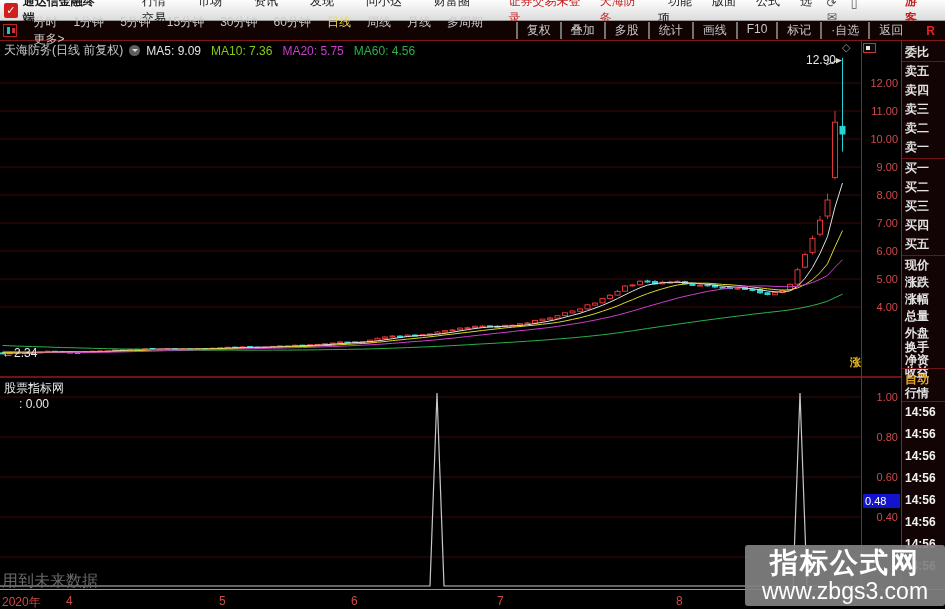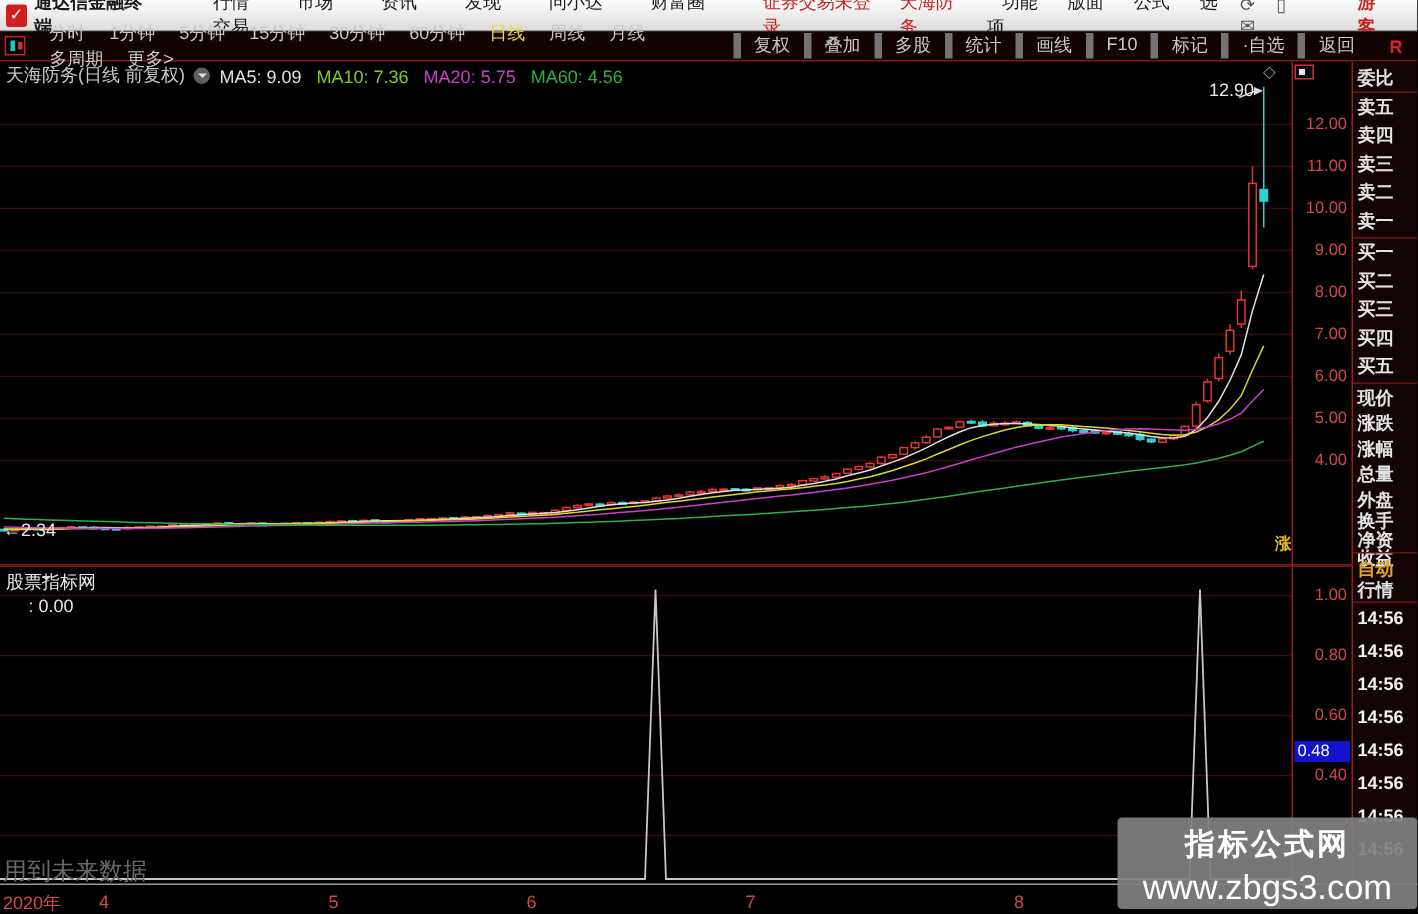--- a/index.html
+++ b/index.html
@@ -25,21 +25,21 @@
   
   #toolbar2 { position:absolute; left:0; top:21px; width:945px; height:20px;
     background:#120303; border-bottom:1px solid #821717; display:flex; align-items:center;
     font-size:12px; color:#c9c9c9; }
   .kline-icon { width:15px; height:13px; border:1px solid #b22; margin:0 8px 0 3px;
     position:relative; background:#000; }
   .kline-icon i { position:absolute; left:3px; top:2px; width:3px; height:7px; background:#19c8c8; }
   .kline-icon b { position:absolute; left:8px; top:3px; width:3px; height:5px; background:#c33; }
   .period-tab { margin:0 8px; cursor:default; white-space:nowrap; }
   .period-tab.active { color:#ecd94e; }
-  .tb2-btn { padding:0 9px; border-left:5px solid #737373; cursor:default; white-space:nowrap; }
+  .tb2-btn { padding:0 9px; border-left:2px solid #737373; cursor:default; white-space:nowrap; }
   .r-badge { color:#e32222; font-weight:bold; margin:0 10px 0 14px; }
 
   
   svg { display:block; }
   #main-svg { position:absolute; left:0; top:41px; }
   #ind-svg  { position:absolute; left:0; top:378px; }
   #divider  { position:absolute; left:0; top:376px; width:902px; height:2px; background:#6e1414; }
   .vline { position:absolute; top:41px; width:1px; height:548px; background:#9b1c1c; }
   #vline-a { left:861px; } #vline-b { left:901px; }
 
@@ -82,21 +82,21 @@
 
   
   #date-axis { position:absolute; left:0; top:589px; width:945px; height:24px;
     background:#000; border-top:1px solid #9a9a9a; }
   .date-tick { position:absolute; top:4px; font-size:12px; color:#cf4a4a; white-space:nowrap; }
 
   
   #watermark { position:absolute; left:745px; top:545px; width:200px; height:61px;
     background:rgba(128,128,128,0.93); border-radius:3px; z-index:50;
     display:flex; flex-direction:column; align-items:center; justify-content:center; }
-  #watermark .wm1 { color:#fff; font-size:20px; font-weight:bold; line-height:30px; letter-spacing:2px; }
+  #watermark .wm1 { color:#fff; font-size:28px; font-weight:bold; line-height:30px; letter-spacing:2px; }
   #watermark .wm2 { color:#fff; font-size:23px; line-height:26px; }
 </style>
 </head>
 <body>
 
 <div id="app">
 
   <div id="topbar">
     <div class="logo-box">✓</div>
     <span class="app-title">通达信金融终端</span>

